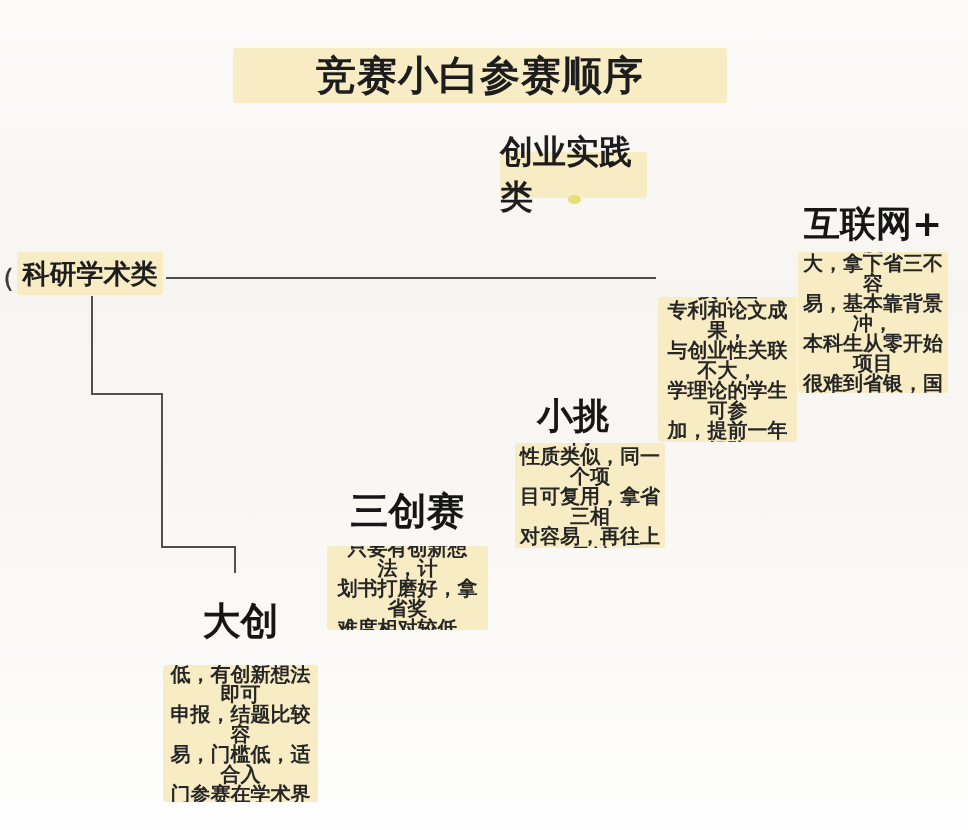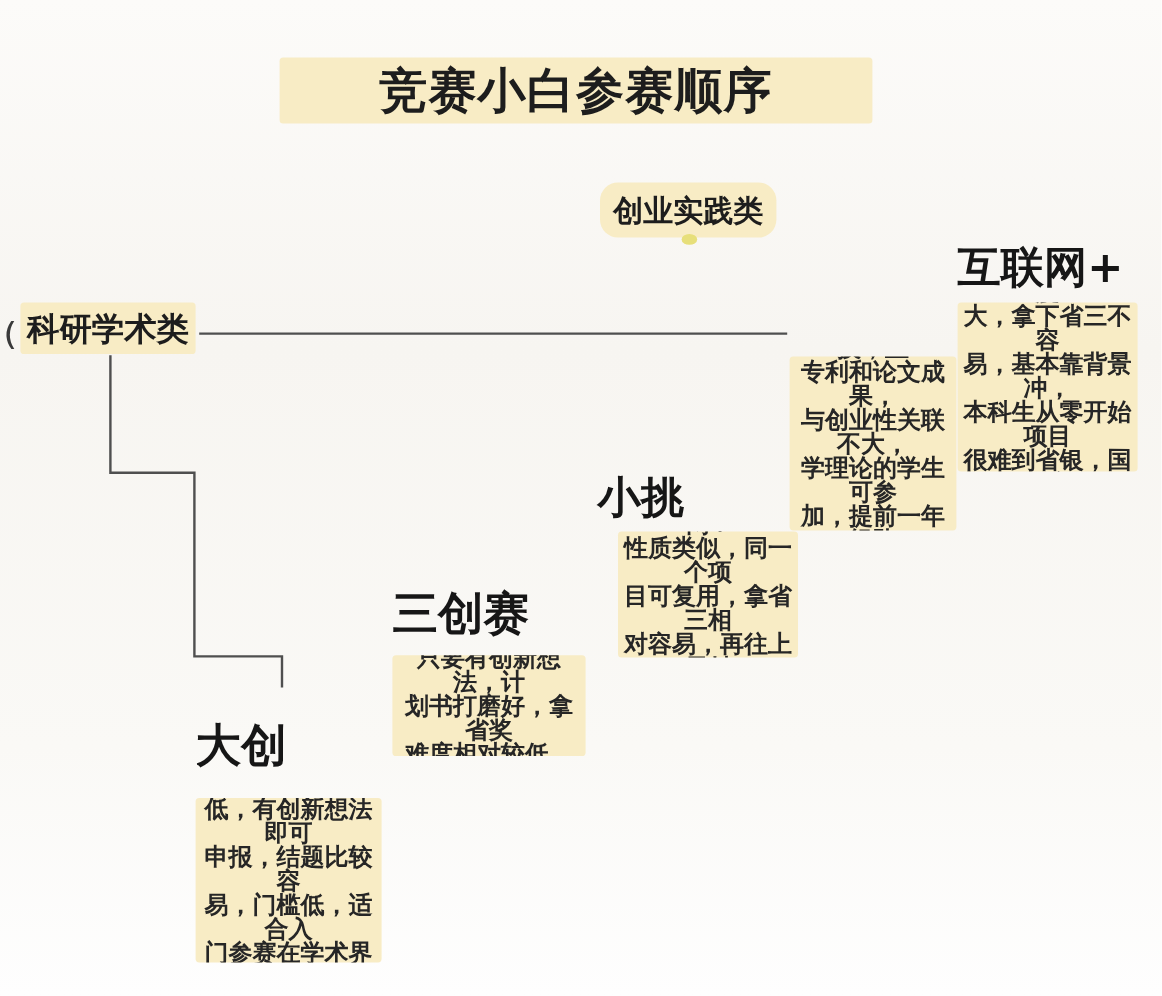--- a/index.html
+++ b/index.html
@@ -19,32 +19,33 @@
     background: #f8ecc5;
     border-radius: 3px;
     color: #1d1d1d;
     font-weight: bold;
     display: flex;
     align-items: center;
     justify-content: center;
     box-sizing: border-box;
   }
   .title-box   { left: 233px; top: 48px;  width: 494px; height: 55px; font-size: 40px; letter-spacing: 1px; }
-  .cat-startup { left: 500px; top: 152px; width: 147px; height: 46px; font-size: 25px; border-radius: 15px; }
+  .cat-startup { left: 500px; top: 152px; width: 147px; height: 46px; font-size: 33px; }
   .cat-research{ left: 17px;  top: 252px; width: 146px; height: 43px; font-size: 27px; }
   .dot {
     position: absolute; left: 568px; top: 195px;
     width: 13px; height: 9px; border-radius: 50%;
     background: #e7df7a;
   }
   .connectors { position: absolute; left: 0; top: 0; width: 968px; height: 830px; }
   .node-label {
     position: absolute;
     color: #161616;
     font-weight: bold;
+    text-align: center;
     font-size: 36px;
     line-height: 1.0;
   }
   .node-desc {
     position: absolute;
     background: #f8ecc5;
     border-radius: 3px;
     color: #262626;
     font-weight: bold;
     font-size: 20px;

